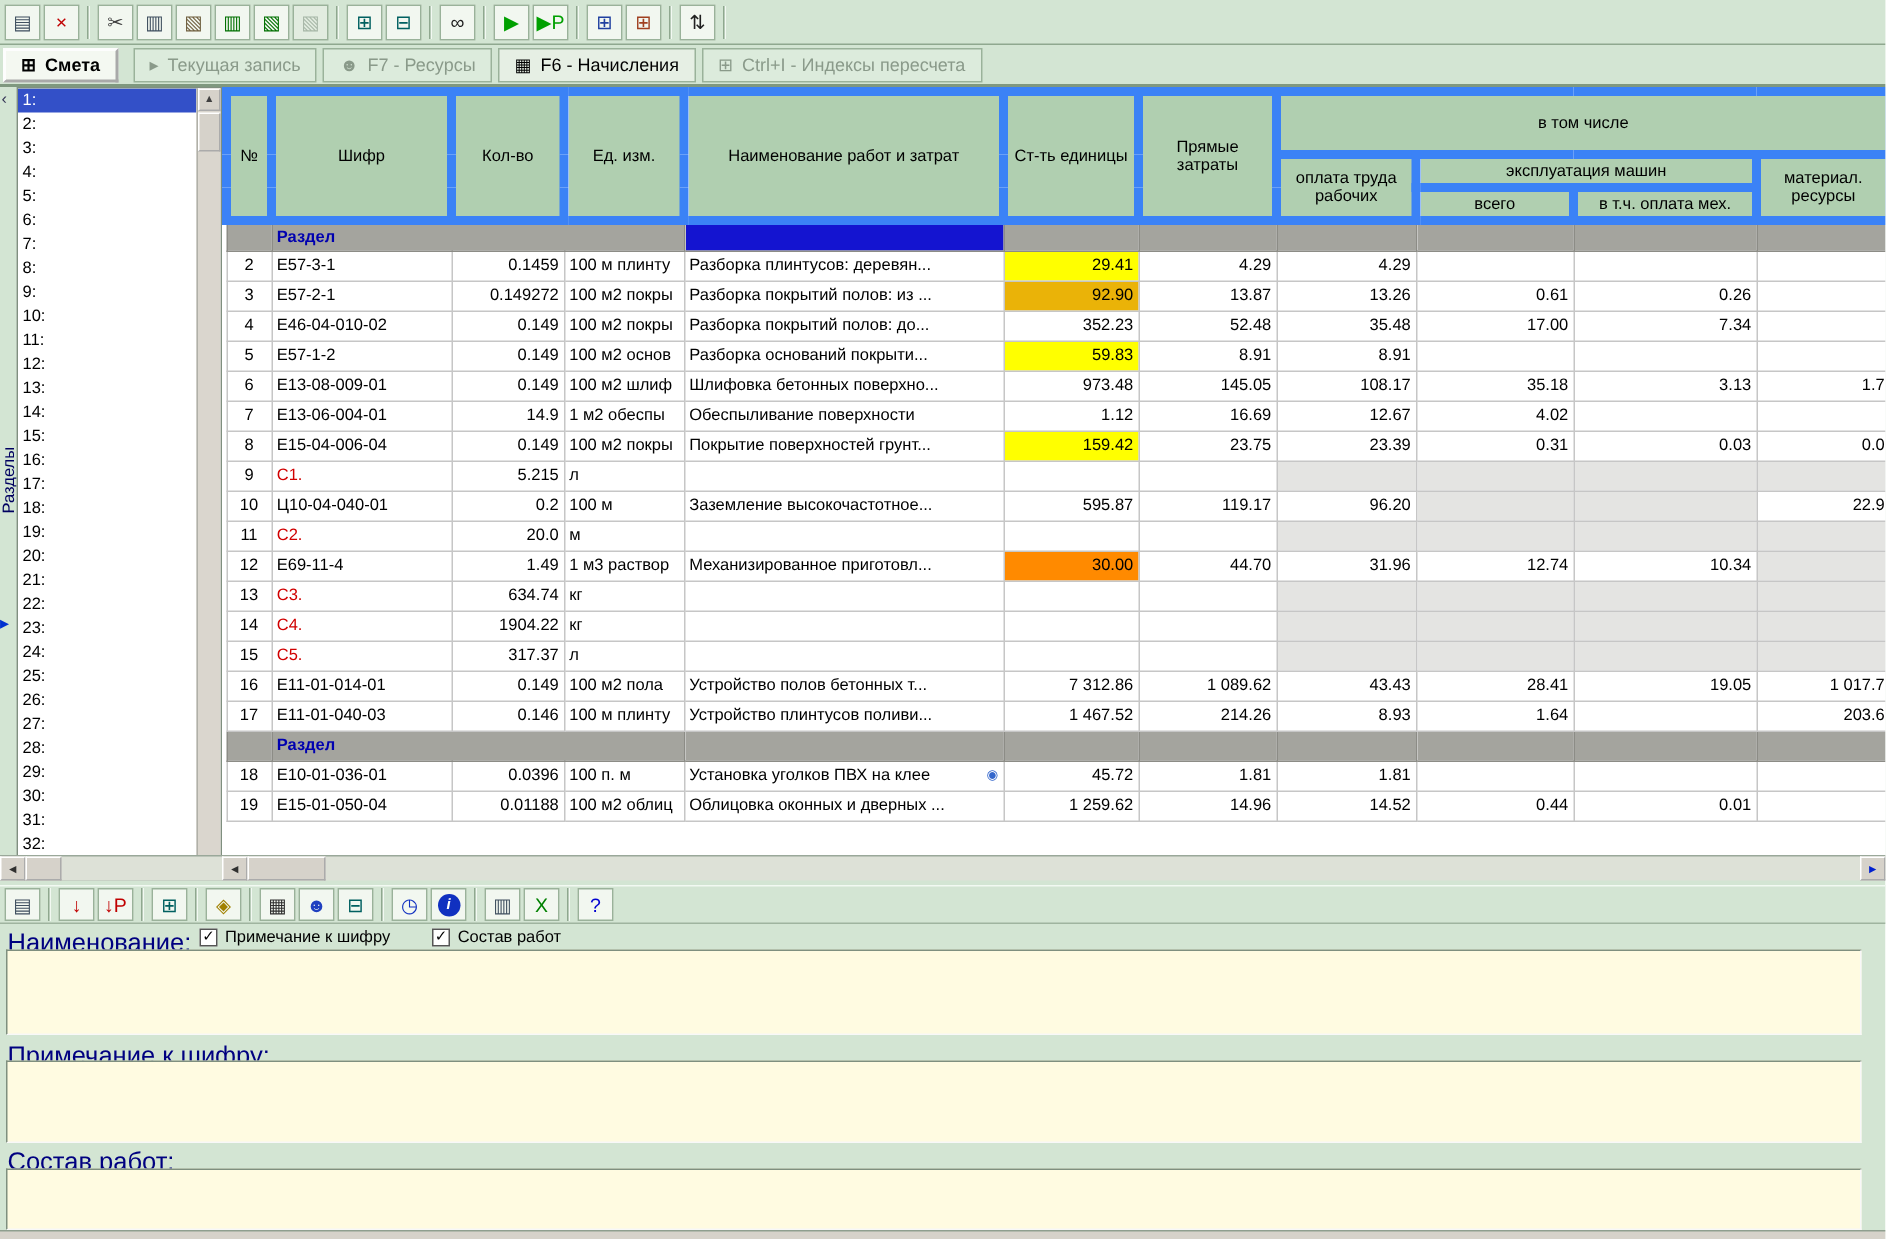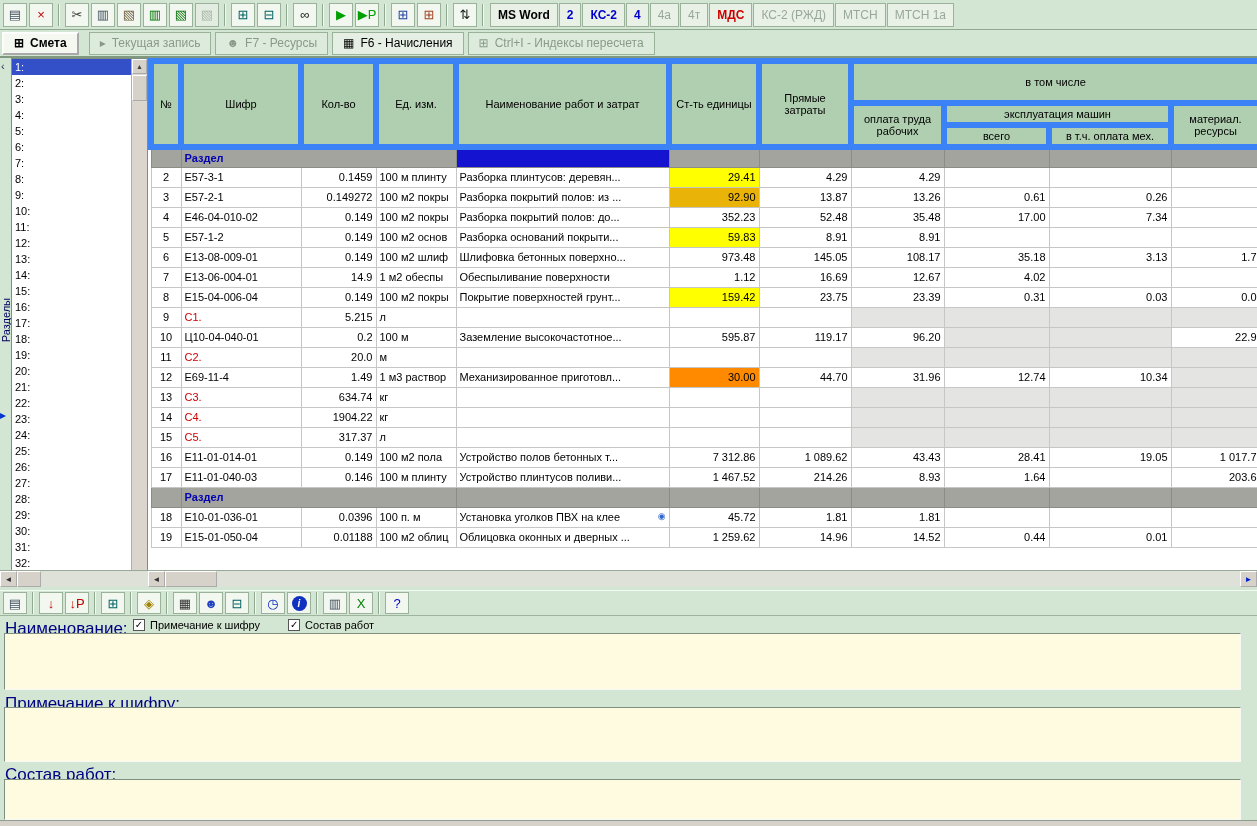--- a/index.html
+++ b/index.html
@@ -119,32 +119,20 @@
         <div class="tbtn" style="color: rgb(32, 32, 32);">∞</div>
         <span class="tsep"></span>
         <div class="tbtn" style="color: rgb(0, 160, 0);">▶</div>
         <div class="tbtn" style="color: rgb(0, 160, 0);">▶P</div>
         <span class="tsep"></span>
         <div class="tbtn" style="color: rgb(32, 64, 160);">⊞</div>
         <div class="tbtn" style="color: rgb(160, 64, 32);">⊞</div>
         <span class="tsep"></span>
         <div class="tbtn" style="color: rgb(32, 32, 32);">⇅</div>
         <span class="tsep"></span>
-      </div>
-    <div style="display:flex;align-items:center;">
-        <div class="txtbtn bold">MS Word</div>
-        <div class="txtbtn blue">2</div>
-        <div class="txtbtn blue">КС-2</div>
-        <div class="txtbtn blue">4</div>
-        <div class="txtbtn dis">4а</div>
-        <div class="txtbtn dis">4т</div>
-        <div class="txtbtn red">МДС</div>
-        <div class="txtbtn dis">КС-2 (РЖД)</div>
-        <div class="txtbtn dis">МТСН</div>
-        <div class="txtbtn dis">МТСН 1а</div>
       </div>
   </div>
 
   <div class="tabsrow">
       <div class="tab active">
         <span class="ticon">⊞</span>
         <span class="tlabel">Смета</span>
       </div>
       <div class="tab disabled">
         <span class="ticon">▸</span>

